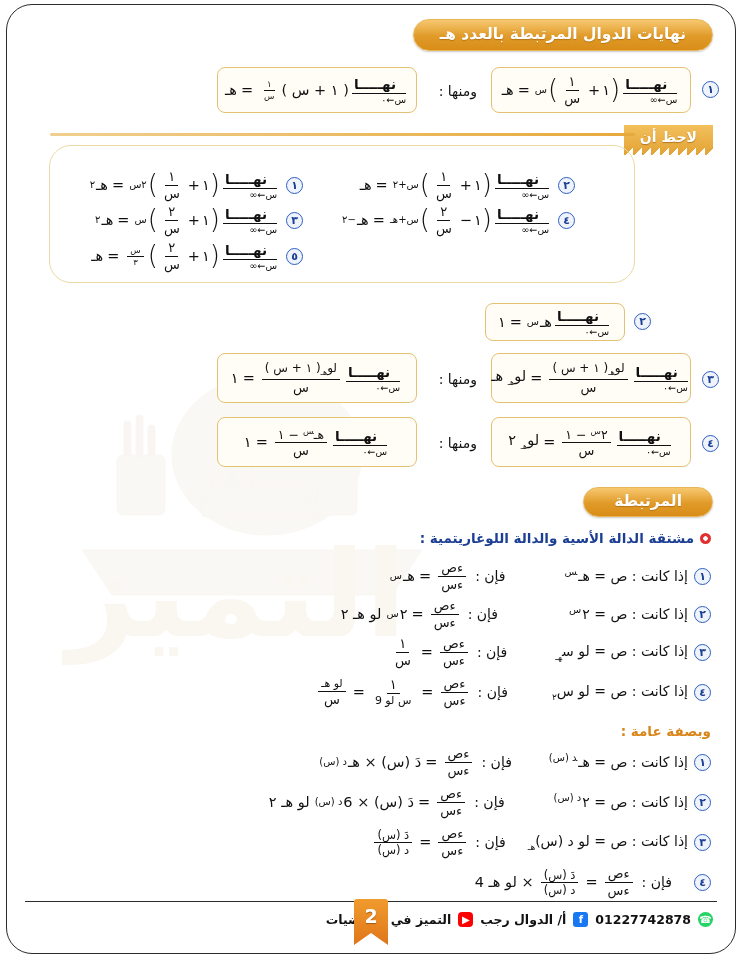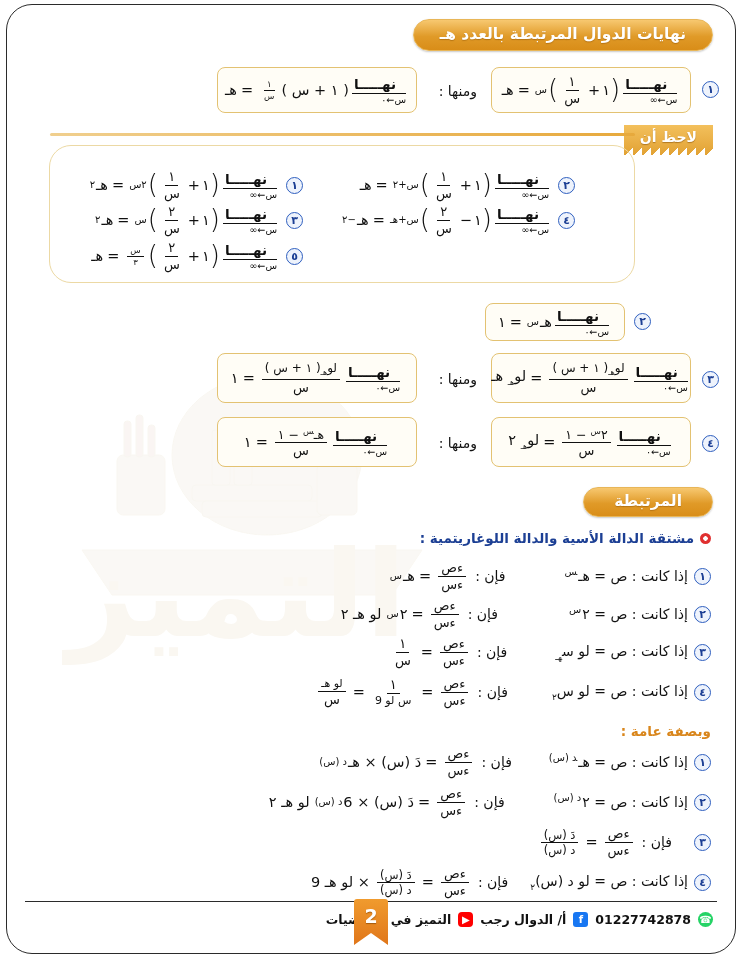--- a/index.html
+++ b/index.html
@@ -720,51 +720,51 @@
         </span>
         <span class="eq">=</span>
         <span>دَ (س) × 6</span>
           <sup class="ex">د (س)</sup>
         <span style="margin-right:4px">لو هـ ٢</span>
       </span>
     </div>
 
     <div class="drow" style="right:24px; top:822px;">
       <span class="num-badge">٣</span>
+      <span class="cond">
+        <span>إذا كانت : ص = لو   د (س)</span><sub style="font-size:9px">هـ</sub>
+      </span>
       <span class="then" style="margin-right:16px">فإن :</span>
       <span class="m">
         <span class="frac">
           <span class="num"><span>ء</span><span>ص</span></span>
           <span class="den"><span>ء</span><span>س</span></span>
         </span>
         <span class="eq">=</span>
         <span class="frac">
           <span class="num" style="font-size:11.5px">دَ (س)</span>
           <span class="den" style="font-size:11.5px">د (س)</span>
         </span>
       </span>
     </div>
 
     <div class="drow" style="right:24px; top:862px;">
       <span class="num-badge">٤</span>
-      <span class="cond">
-        <span>إذا كانت : ص = لو   د (س)</span><sub style="font-size:9px">٢</sub>
-      </span>
       <span class="then" style="margin-right:16px">فإن :</span>
       <span class="m">
         <span class="frac">
           <span class="num"><span>ء</span><span>ص</span></span>
           <span class="den"><span>ء</span><span>س</span></span>
         </span>
         <span class="eq">=</span>
         <span class="frac">
           <span class="num" style="font-size:11.5px">دَ (س)</span>
           <span class="den" style="font-size:11.5px">د (س)</span>
         </span>
-        <span style="margin-right:4px">× لو هـ 9</span>
+        <span style="margin-right:4px">× لو هـ 4</span>
       </span>
     </div>
 
   </div>
 
   <div class="footer">
     <div class="footer-line"></div>
     <div class="footer-items">
       <span class="sicon wa">☎</span>
       <span>01227742878</span>

